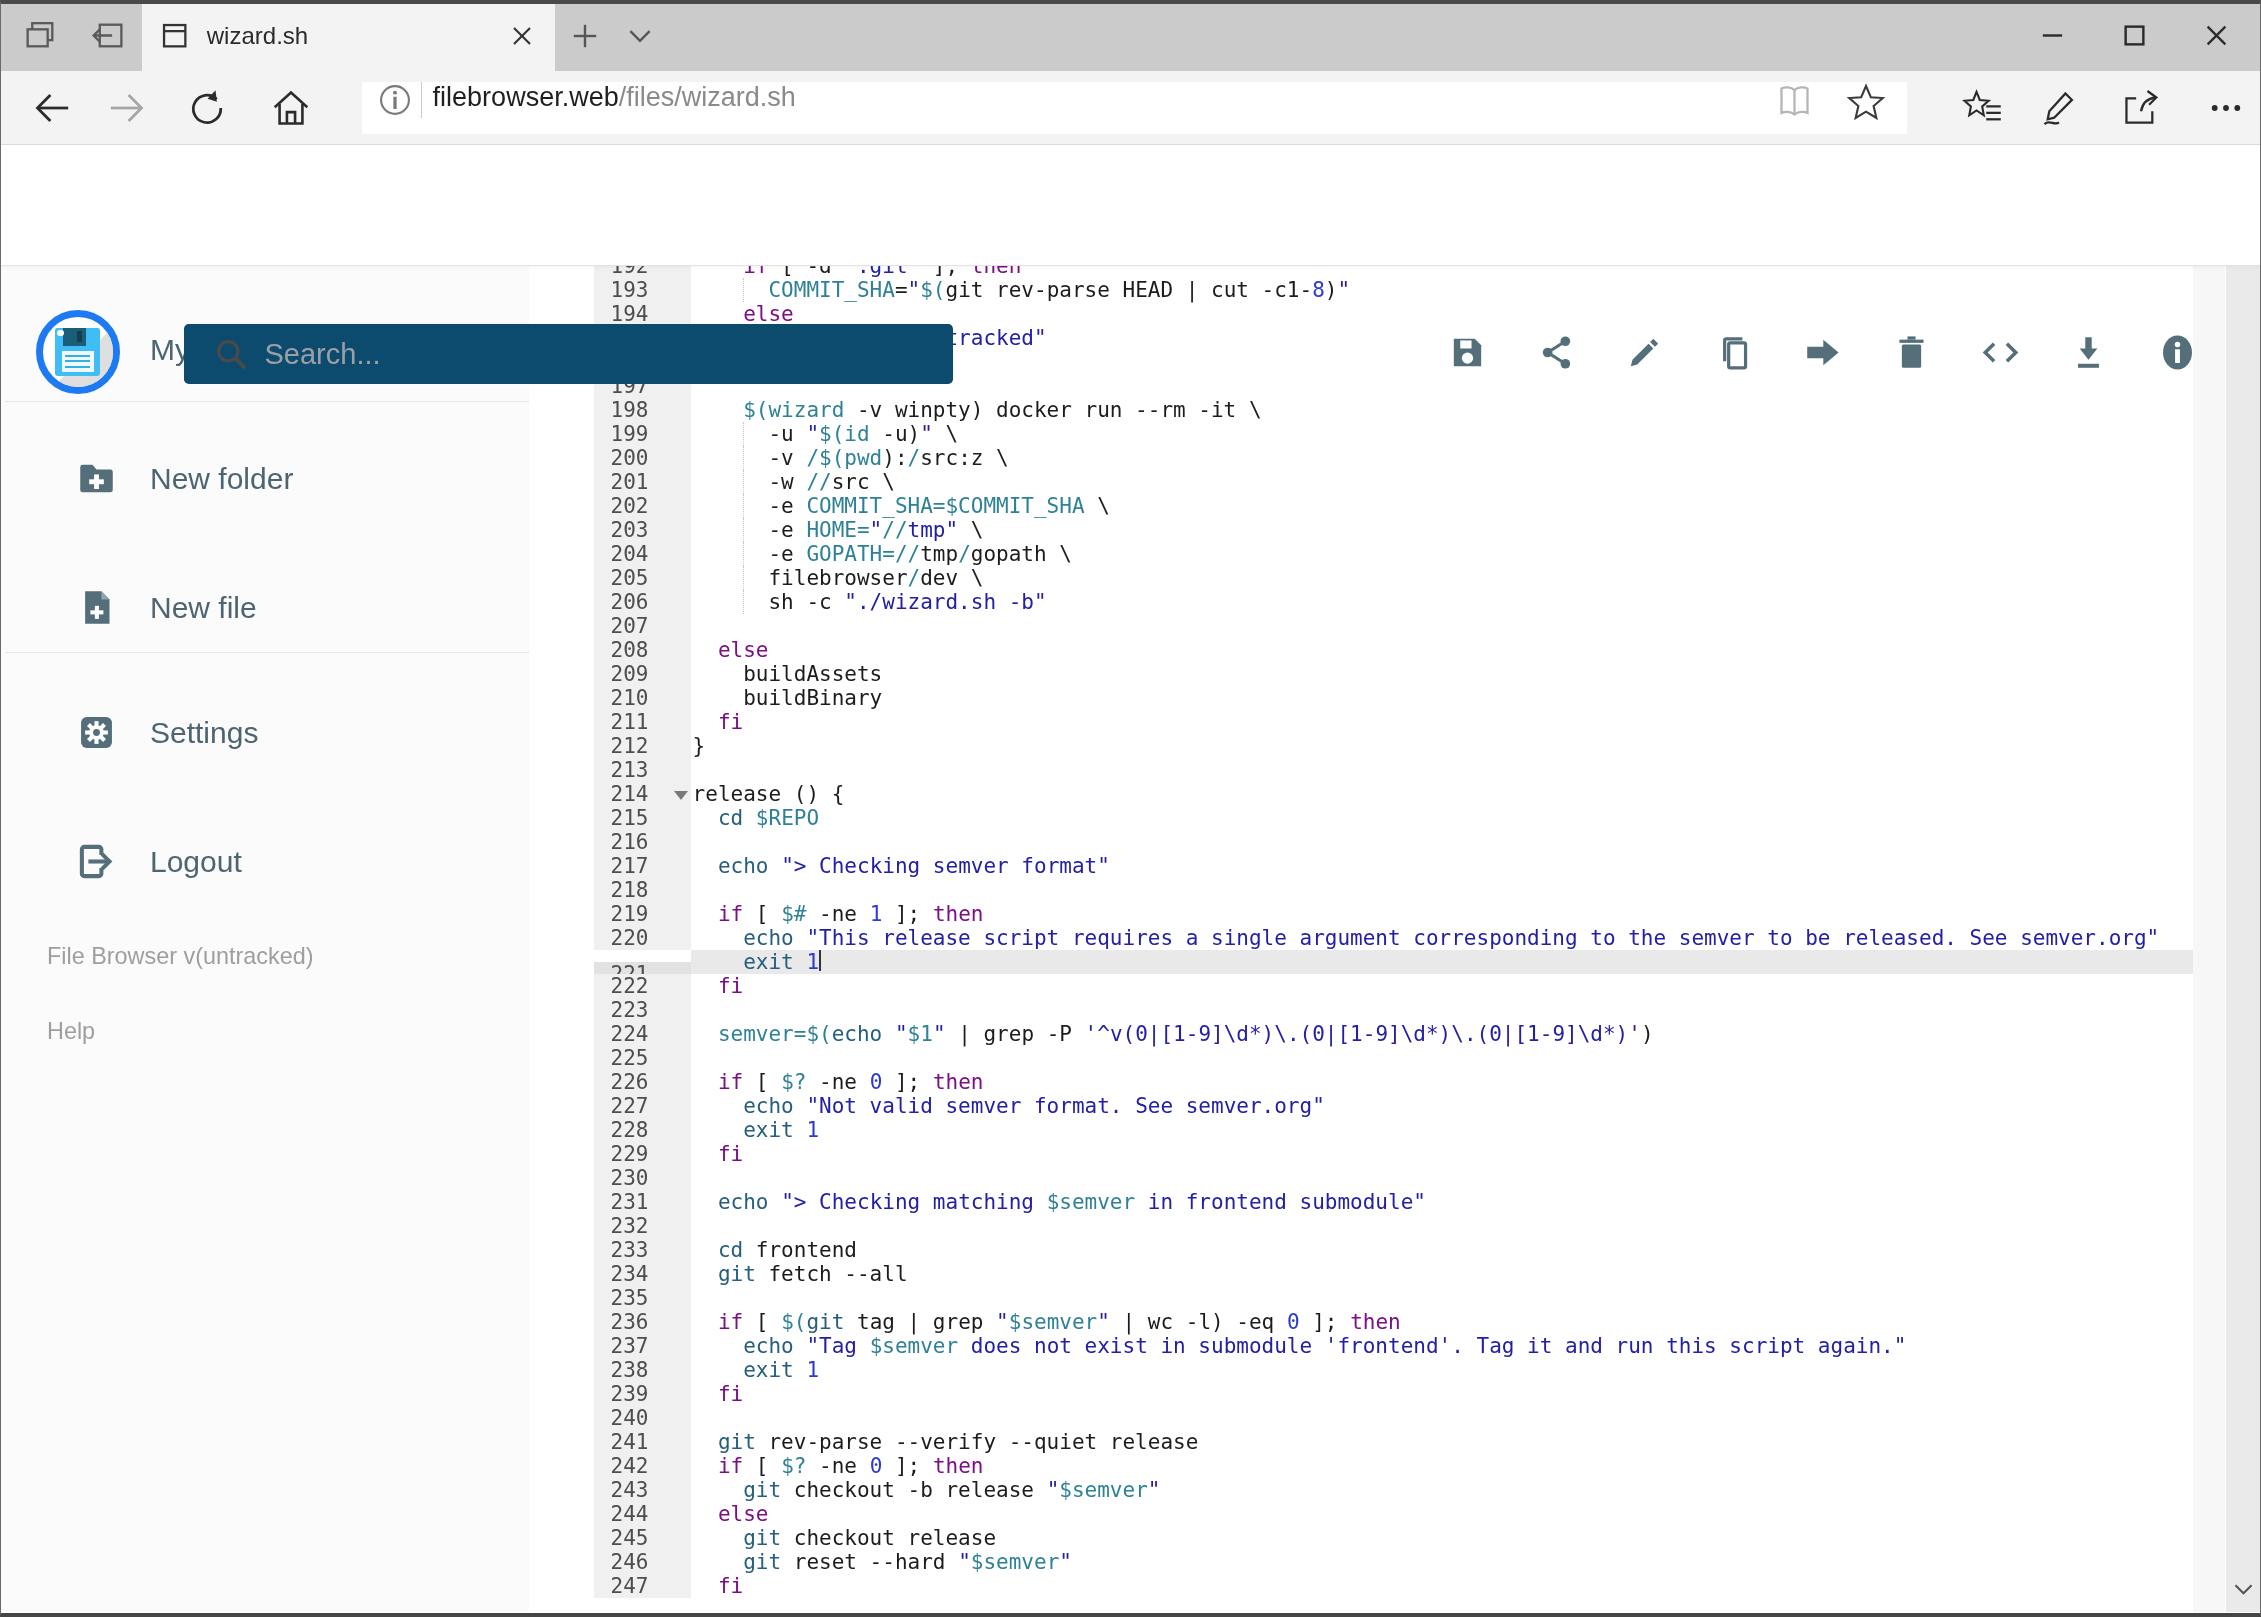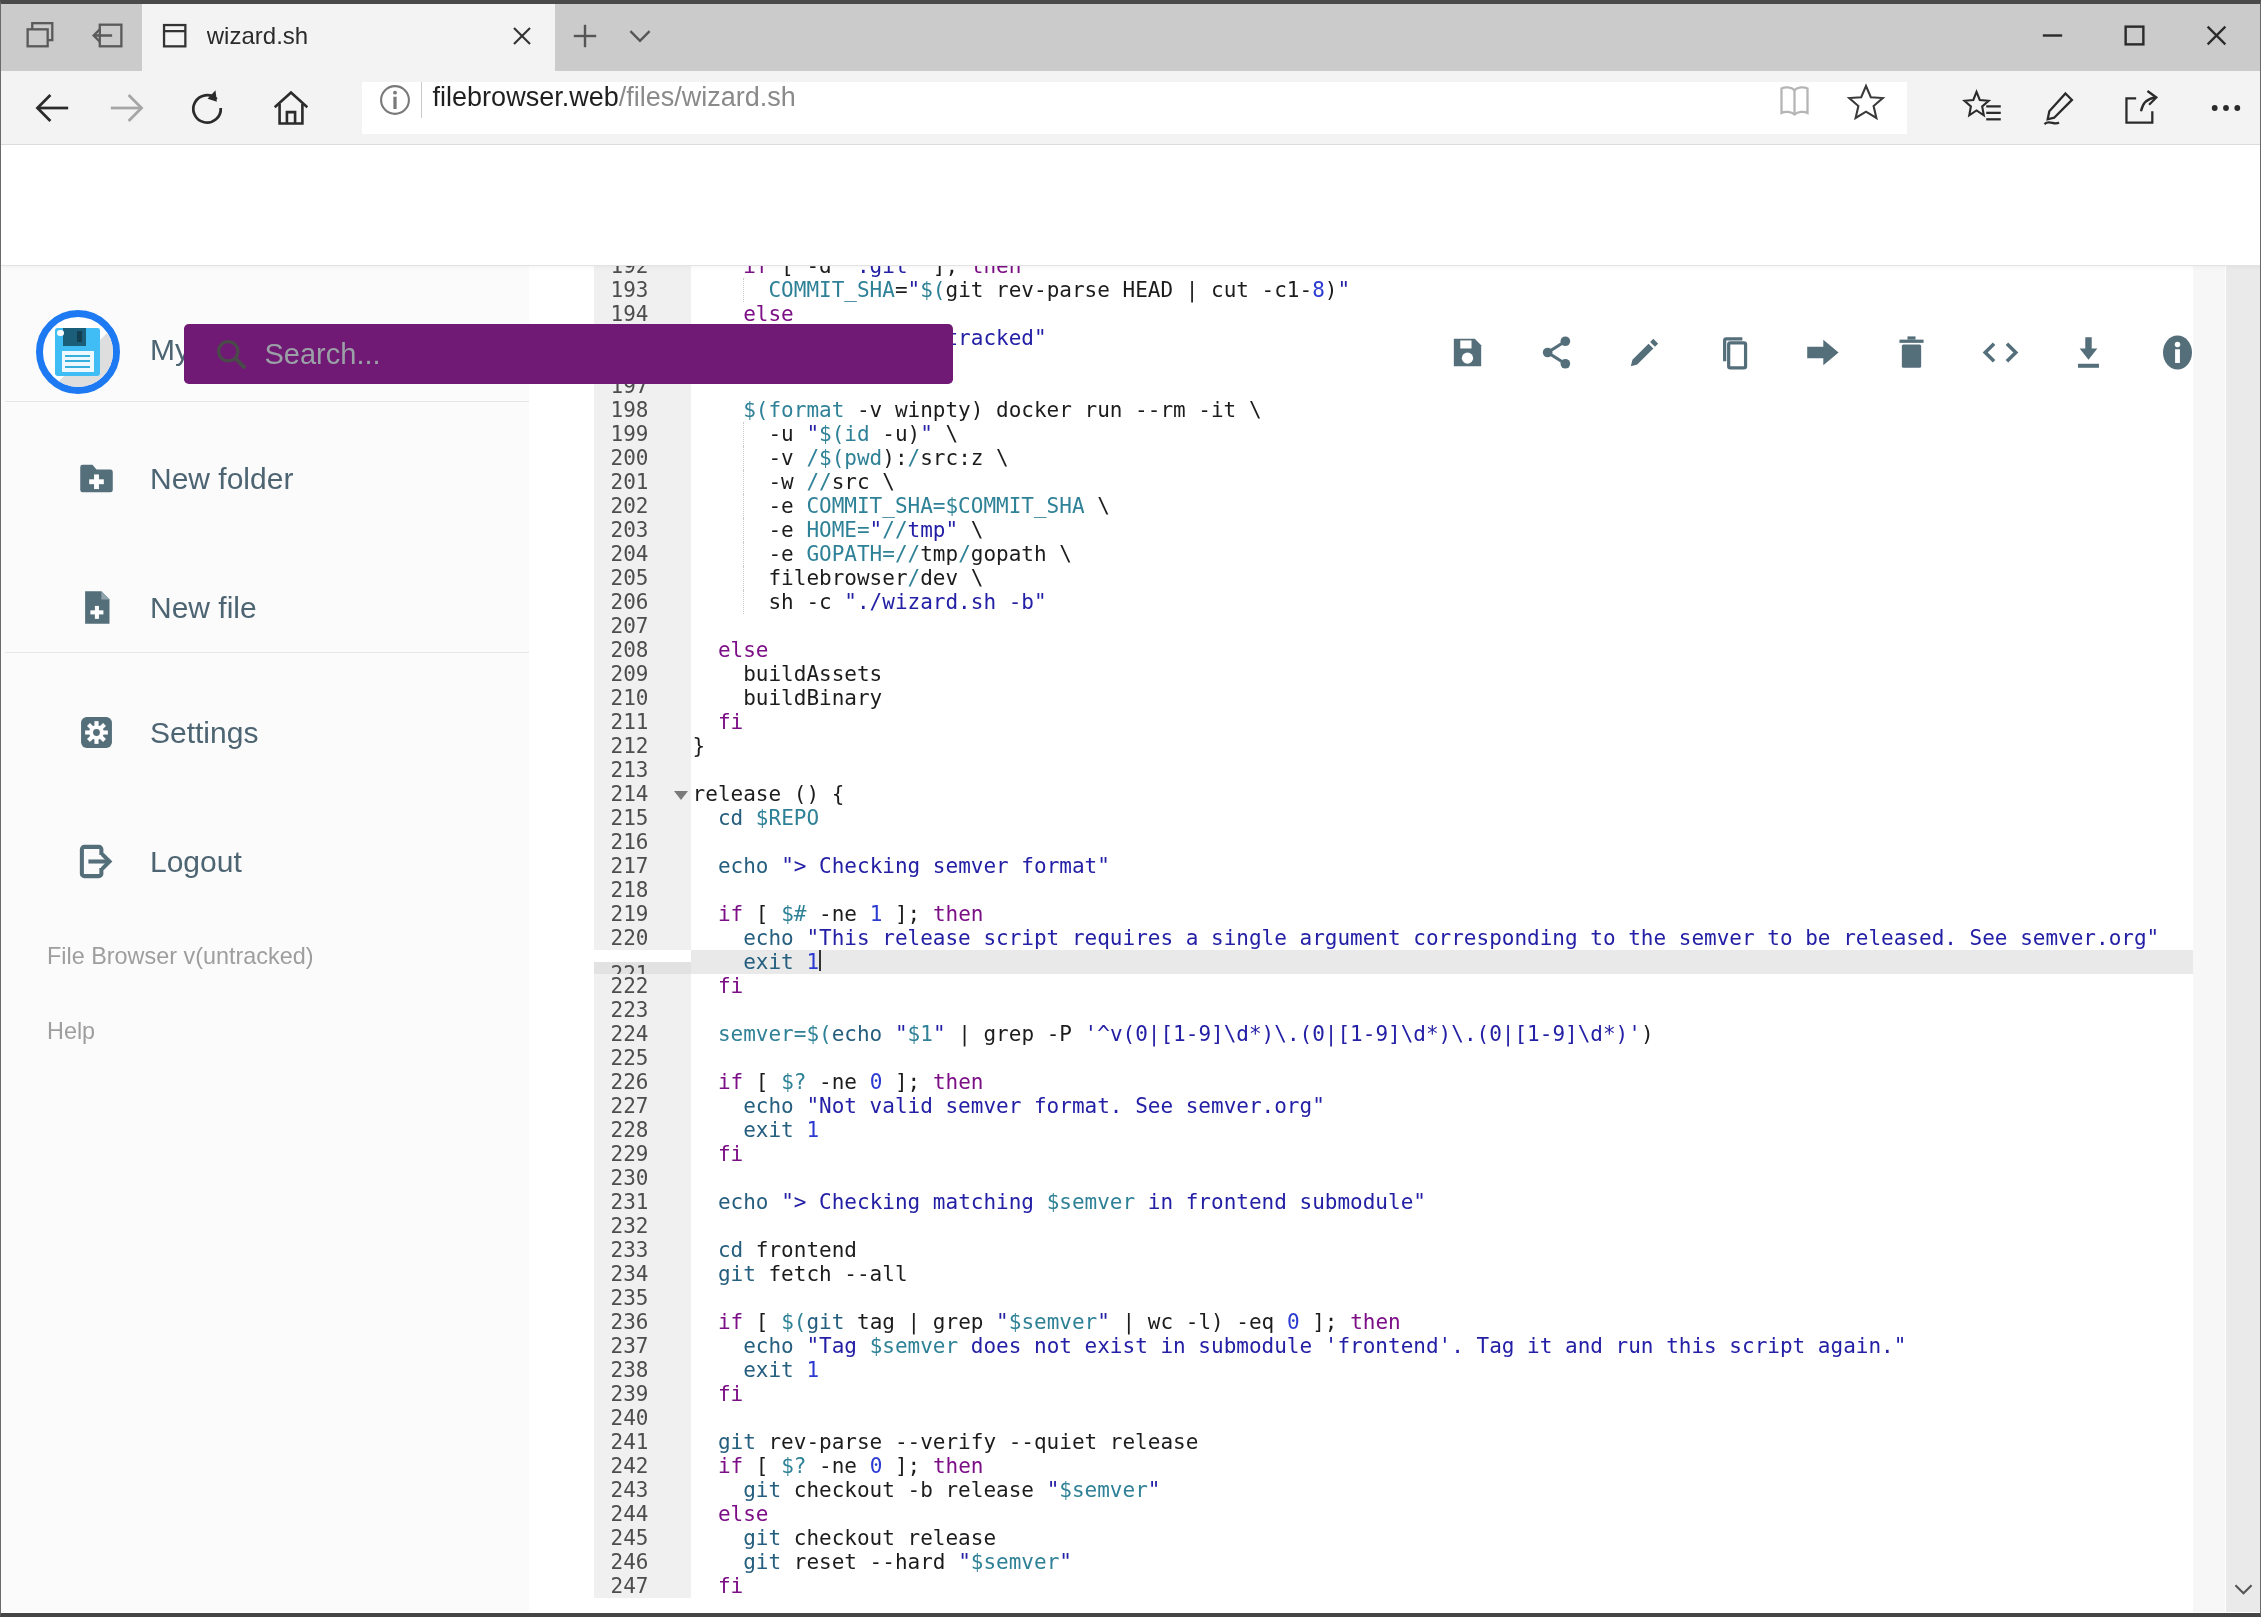--- a/index.html
+++ b/index.html
@@ -35,21 +35,21 @@
   .logo { position:absolute; left:36px; top:165px; width:84px; height:84px; border-radius:50%;
     border:7.3px solid #1e7af2; background:#fff; overflow:hidden; }
   .logo .shadow { position:absolute; left:27.4px; top:27.4px; width:89px; height:89px; background:#dedede;
     transform:rotate(45deg); }
   .logo .disk { position:absolute; left:12px; top:10.5px; width:45px; height:48px; background:#41bdf5; border-radius:2.4px; }
   .logo .shutter { position:absolute; left:8px; top:0; width:22.6px; height:18px; background:#1b5e79; }
   .logo .shutter .slot { position:absolute; right:4px; top:3.2px; width:4.8px; height:11.3px; background:#123f52; }
   .logo .dot { position:absolute; left:2.4px; top:2.4px; width:6.5px; height:6.5px; background:#fff; border-radius:50%; }
   .logo .label { position:absolute; left:6.5px; bottom:3.2px; width:32px; height:21px; background:#eef9ff; }
   .logo .label i { display:block; height:2.4px; background:#35b0dd; margin:3.2px 3.2px 0 3.2px; }
-  .searchbox { position:absolute; left:184px; top:179px; width:769px; height:60px; background:#701a75;
+  .searchbox { position:absolute; left:184px; top:179px; width:769px; height:60px; background:#0c4a6e;
     border-radius:4.8px; display:flex; align-items:center; }
   .searchbox .ph { font-size:29px; color:#9aa0a6; margin-left:14.5px; }
   .hdr-actions { position:absolute; left:1448px; top:165px; width:749px; height:84px;
     display:flex; align-items:center; gap:50px; }
   .hdr-actions .act { width:39px; height:39px; display:flex; align-items:center; justify-content:center; }
 
   
   .sidebar { position:absolute; left:0; top:266px; width:529px; bottom:4.8px; background:#fbfbfb; }
   .side-item { position:absolute; left:0; width:100%; height:73px; display:flex; align-items:center; }
   .side-item .sic { width:39px; height:39px; margin-left:77px; flex:none; }
@@ -419,21 +419,21 @@
           <div class="code"><span class="tok-pl">    </span><span class="tok-kw">fi</span></div>
         </div>
         <div class="cline">
           <div class="lpad"></div>
           <div class="ln">197</div>
           <div class="code"></div>
         </div>
         <div class="cline">
           <div class="lpad"></div>
           <div class="ln">198</div>
-          <div class="code"><span class="tok-pl">    </span><span class="tok-vr">$(format</span><span class="tok-pl"> -v winpty) docker run --rm -it \</span></div>
+          <div class="code"><span class="tok-pl">    </span><span class="tok-vr">$(wizard</span><span class="tok-pl"> -v winpty) docker run --rm -it \</span></div>
         </div>
         <div class="cline">
           <div class="lpad"></div>
           <div class="ln">199</div>
           <div class="code"><span class="iguide"></span><span class="tok-pl">      -u </span><span class="tok-st">"</span><span class="tok-vr">$(id</span><span class="tok-pl"> -u)</span><span class="tok-st">"</span><span class="tok-pl"> \</span></div>
         </div>
         <div class="cline">
           <div class="lpad"></div>
           <div class="ln">200</div>
           <div class="code"><span class="iguide"></span><span class="tok-pl">      -v </span><span class="tok-vr">/$(pwd</span><span class="tok-pl">):</span><span class="tok-vr">/</span><span class="tok-pl">src:z \</span></div>

